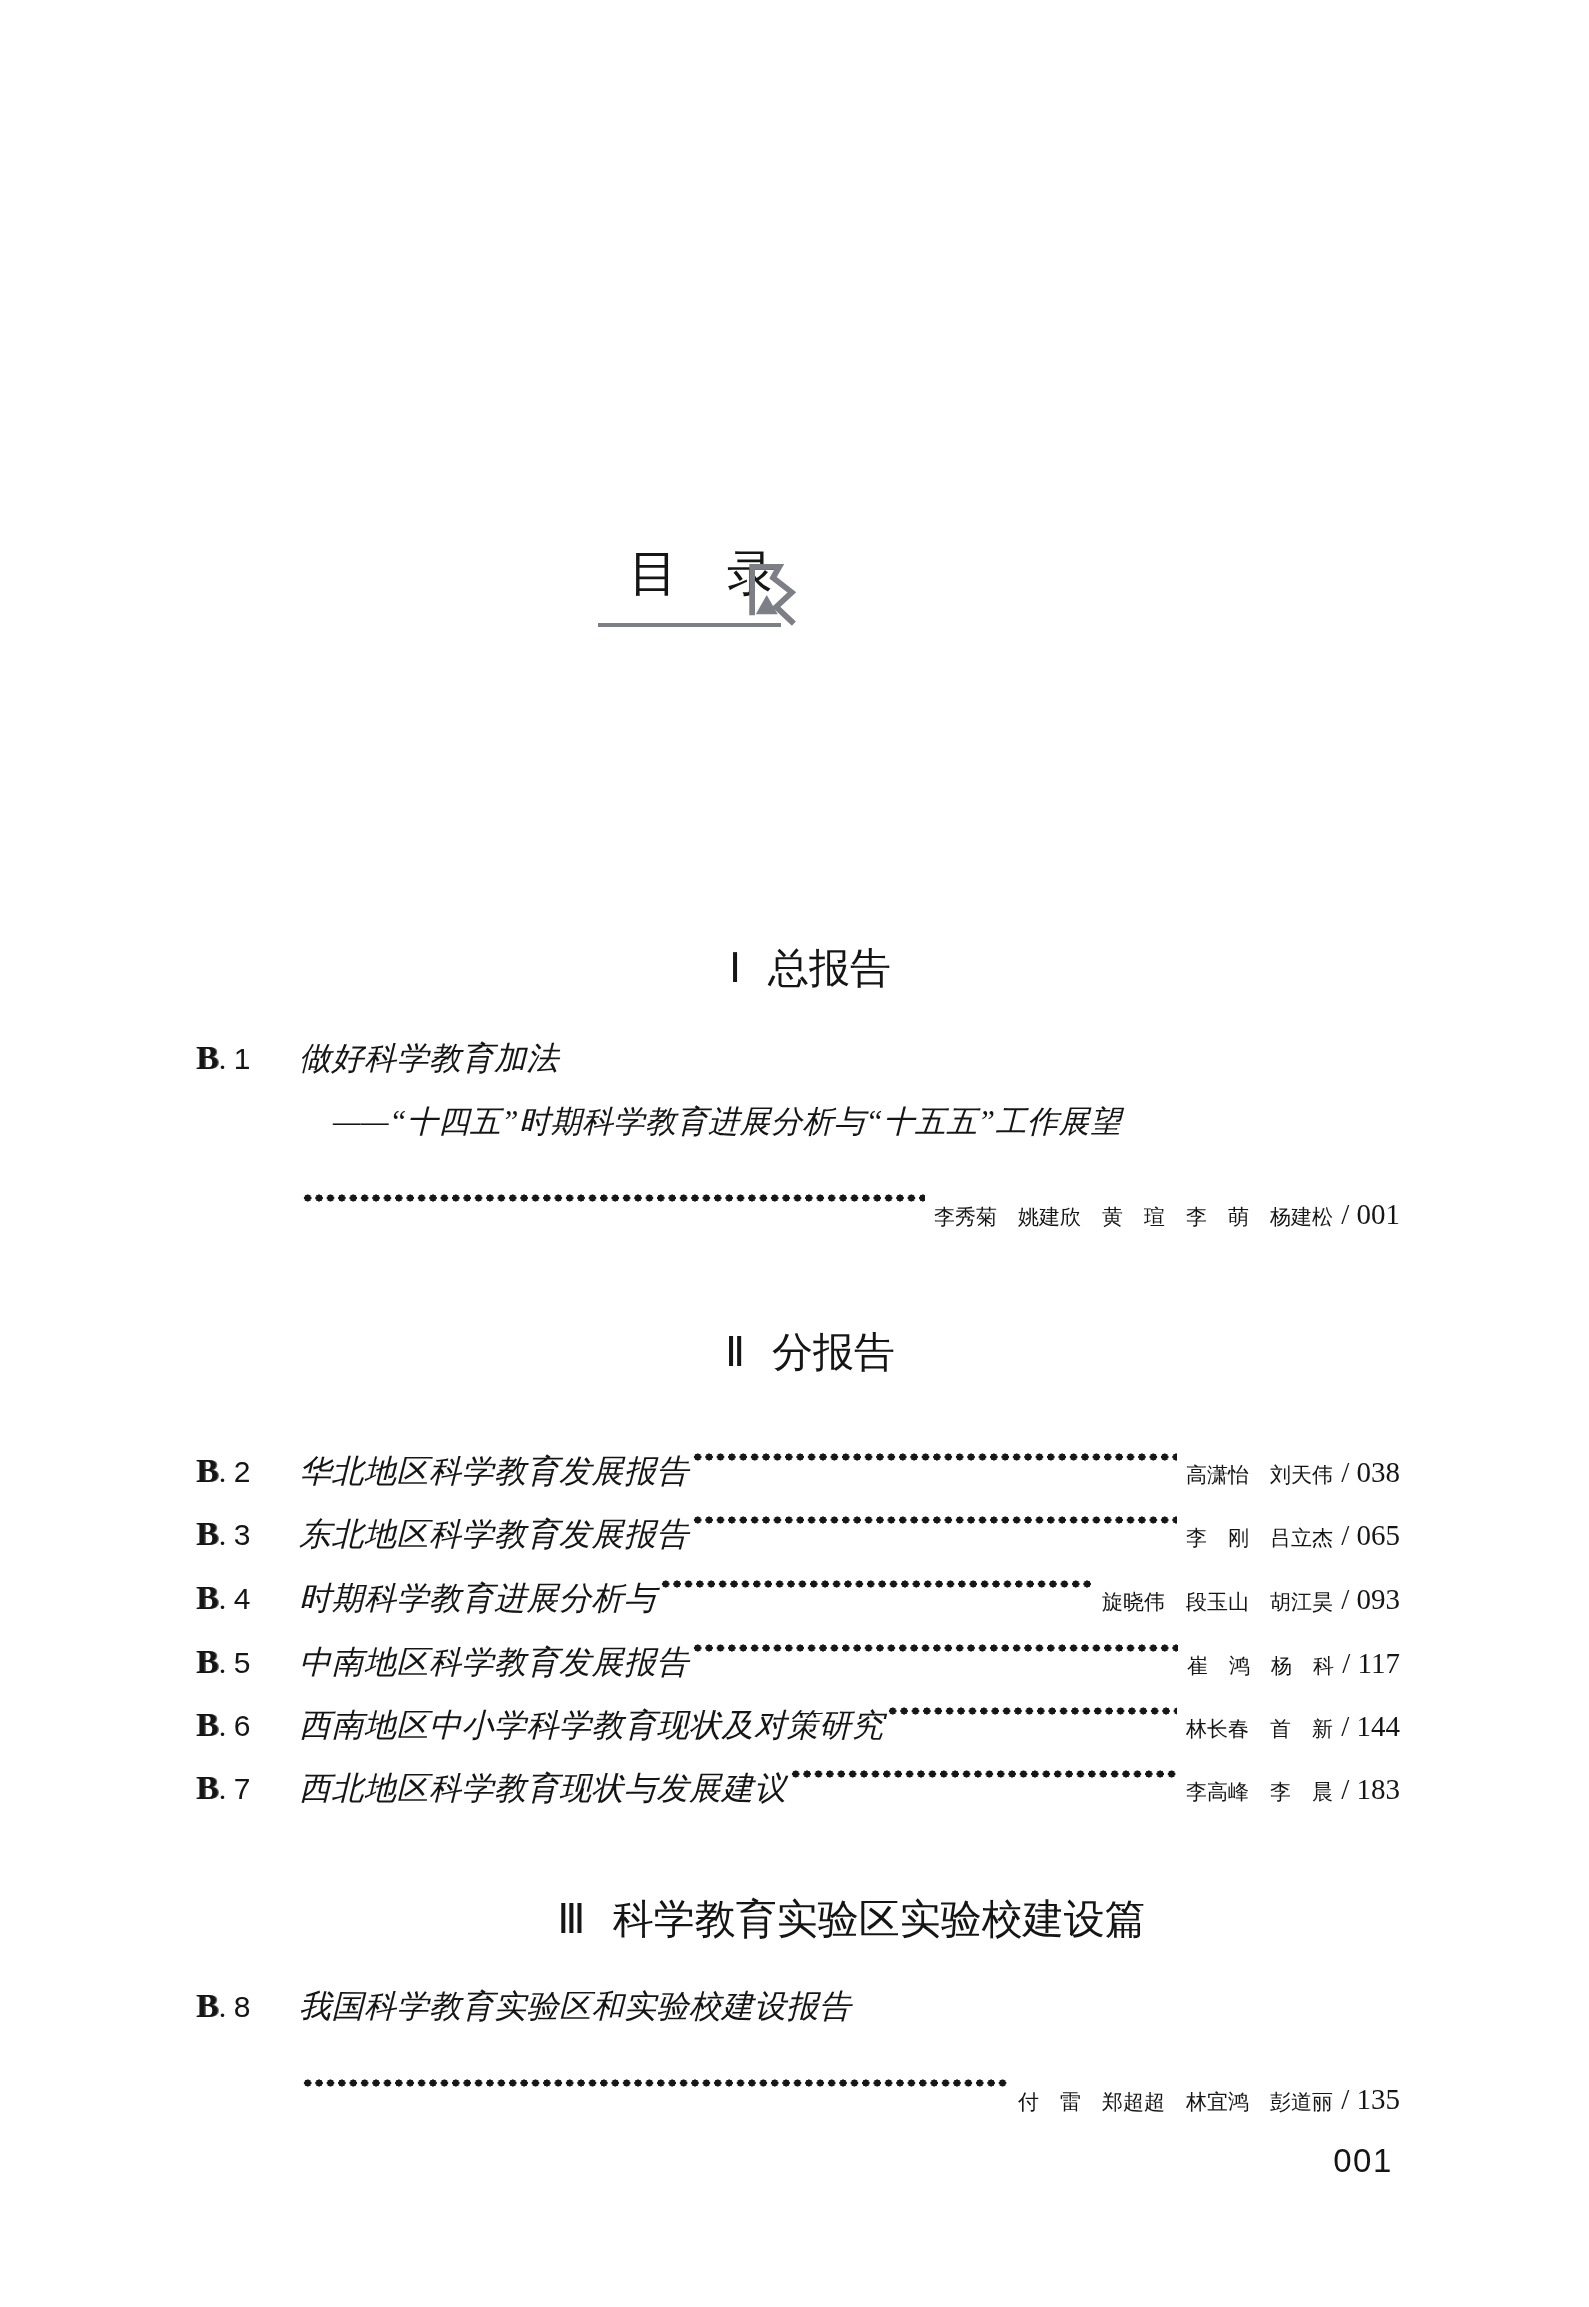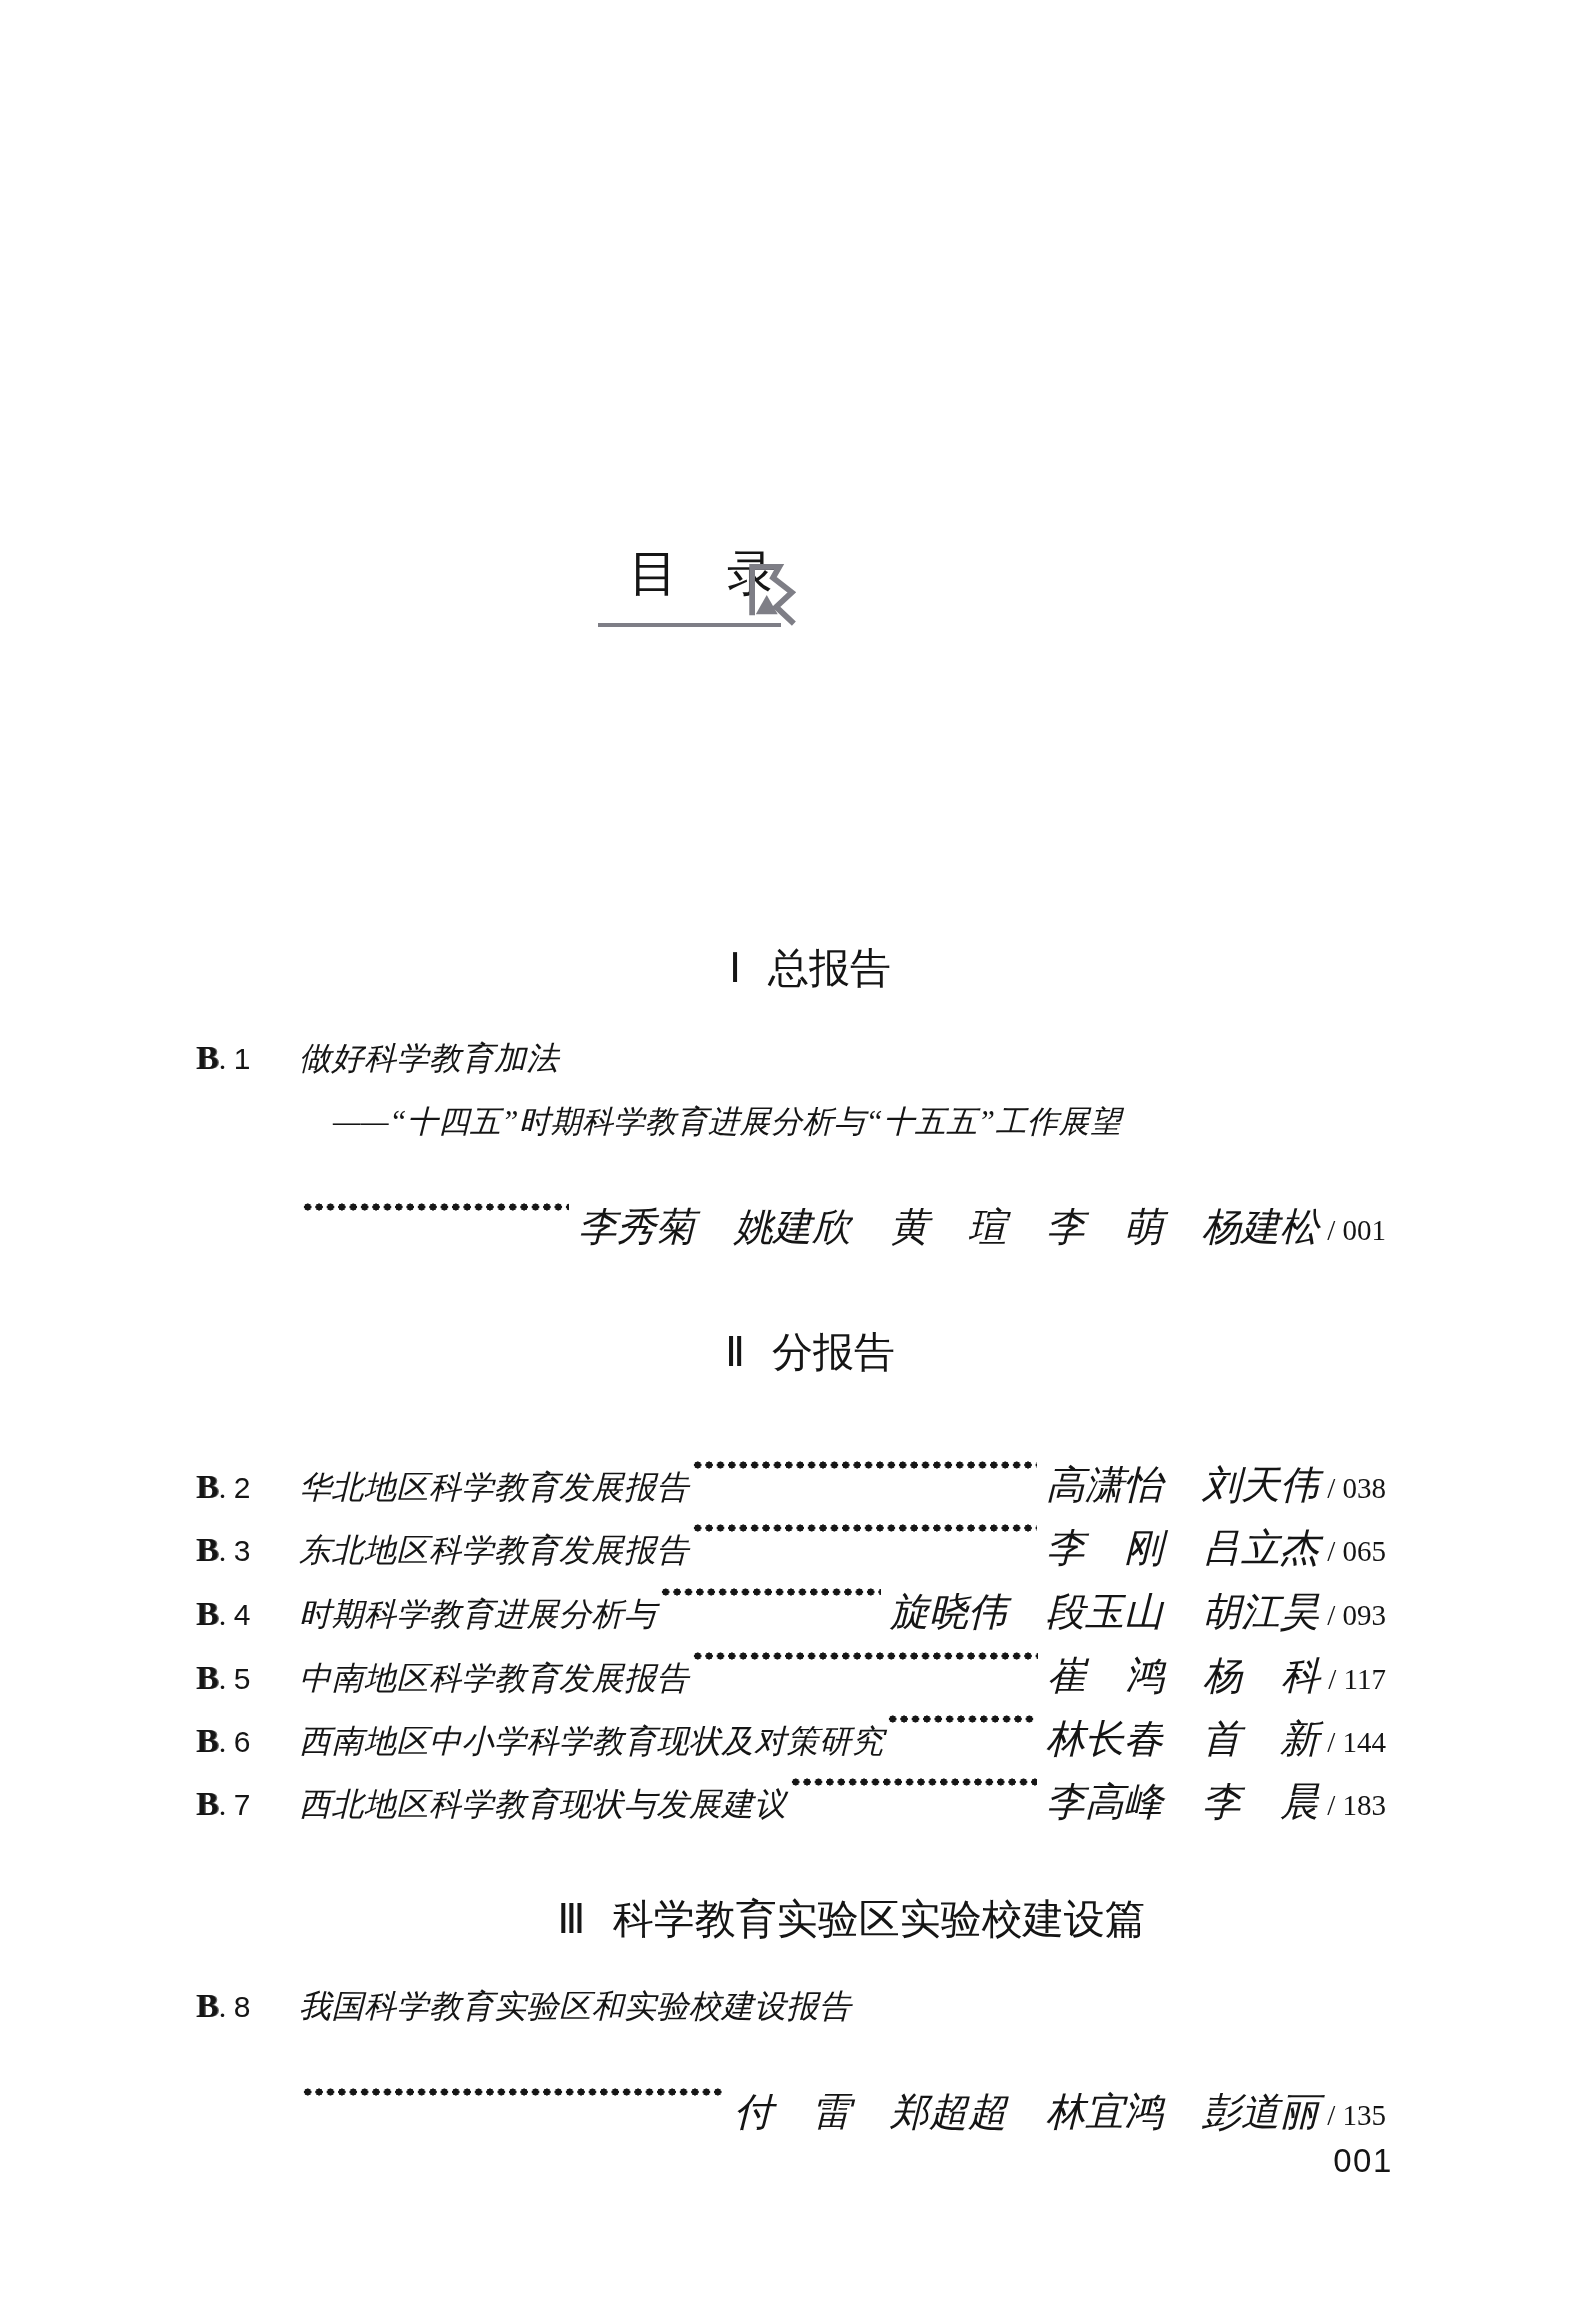--- a/index.html
+++ b/index.html
@@ -30,40 +30,40 @@
   .section-heading{
     position:absolute;left:0;width:1590px;
     text-align:center;font-size:41px;line-height:1;
     white-space:pre;
     padding-left:36px;
   }
   .section-heading .numeral{margin-right:27px;}
   .shift-left{margin-left:-83px;}
   
   .toc-row{
-    position:absolute;left:196px;right:204px;
+    position:absolute;left:196px;right:190px;
     display:flex;align-items:baseline;
     font-size:32px;line-height:1;
   }
   .e-label{width:103px;flex:0 0 auto;white-space:pre;font-size:30px;}
   .e-label .b{
     font-weight:bold;font-size:34px;
     text-shadow:1.3px 0 0 #6a6a6a;
   }
   .e-label .num{font-family:"Liberation Sans", sans-serif;font-size:30px;}
   .e-title{font-style:italic;white-space:pre;letter-spacing:0.5px;flex:0 0 auto;}
   .dots{
     flex:1 1 auto;align-self:center;height:32px;
     margin:0 9.4px 0 3.1px;min-width:21px;
     background-image:radial-gradient(circle, #161616 3.4px, rgba(0,0,0,0) 3.7px);
     background-size:11.4px 32px;
     background-repeat:repeat-x;
     background-position:left center;
   }
-  .e-authors{font-style:italic;white-space:pre;font-size:39px;flex:0 0 auto;margin-top:40px;}
+  .e-authors{white-space:pre;font-size:21px;flex:0 0 auto;margin-top:40px;}
   .e-page{white-space:pre;font-size:29px;margin-left:8.3px;flex:0 0 auto;}
   
   .sub-row{
     position:absolute;left:333px;
     font-style:italic;font-size:31px;line-height:1;white-space:pre;
     letter-spacing:0.5px;
   }
   .cont-row{left:299px;}
   
   .folio{

